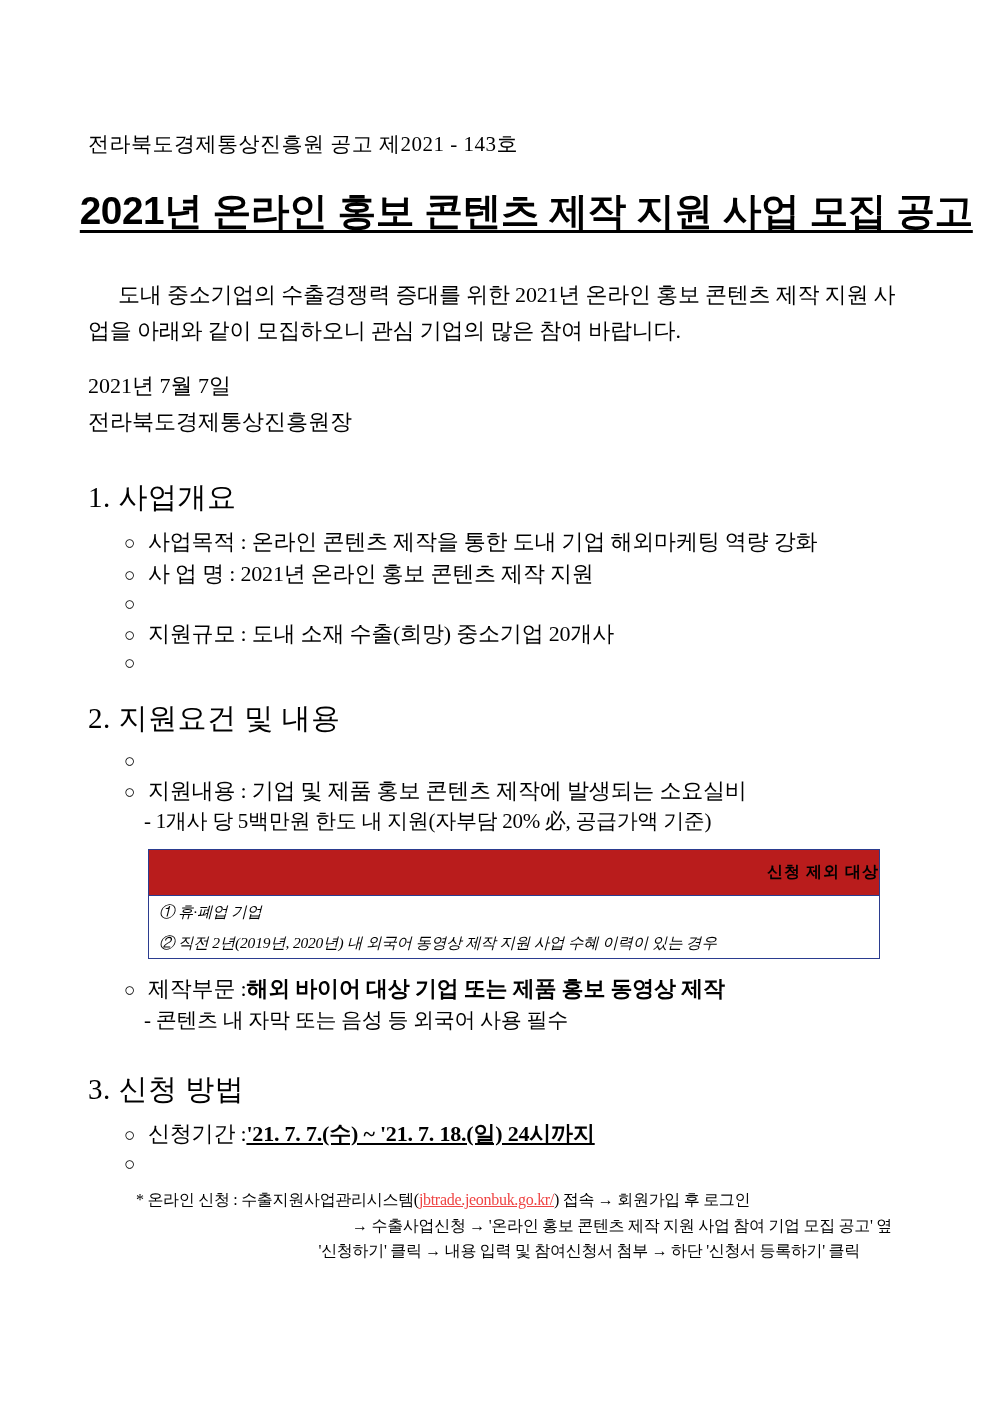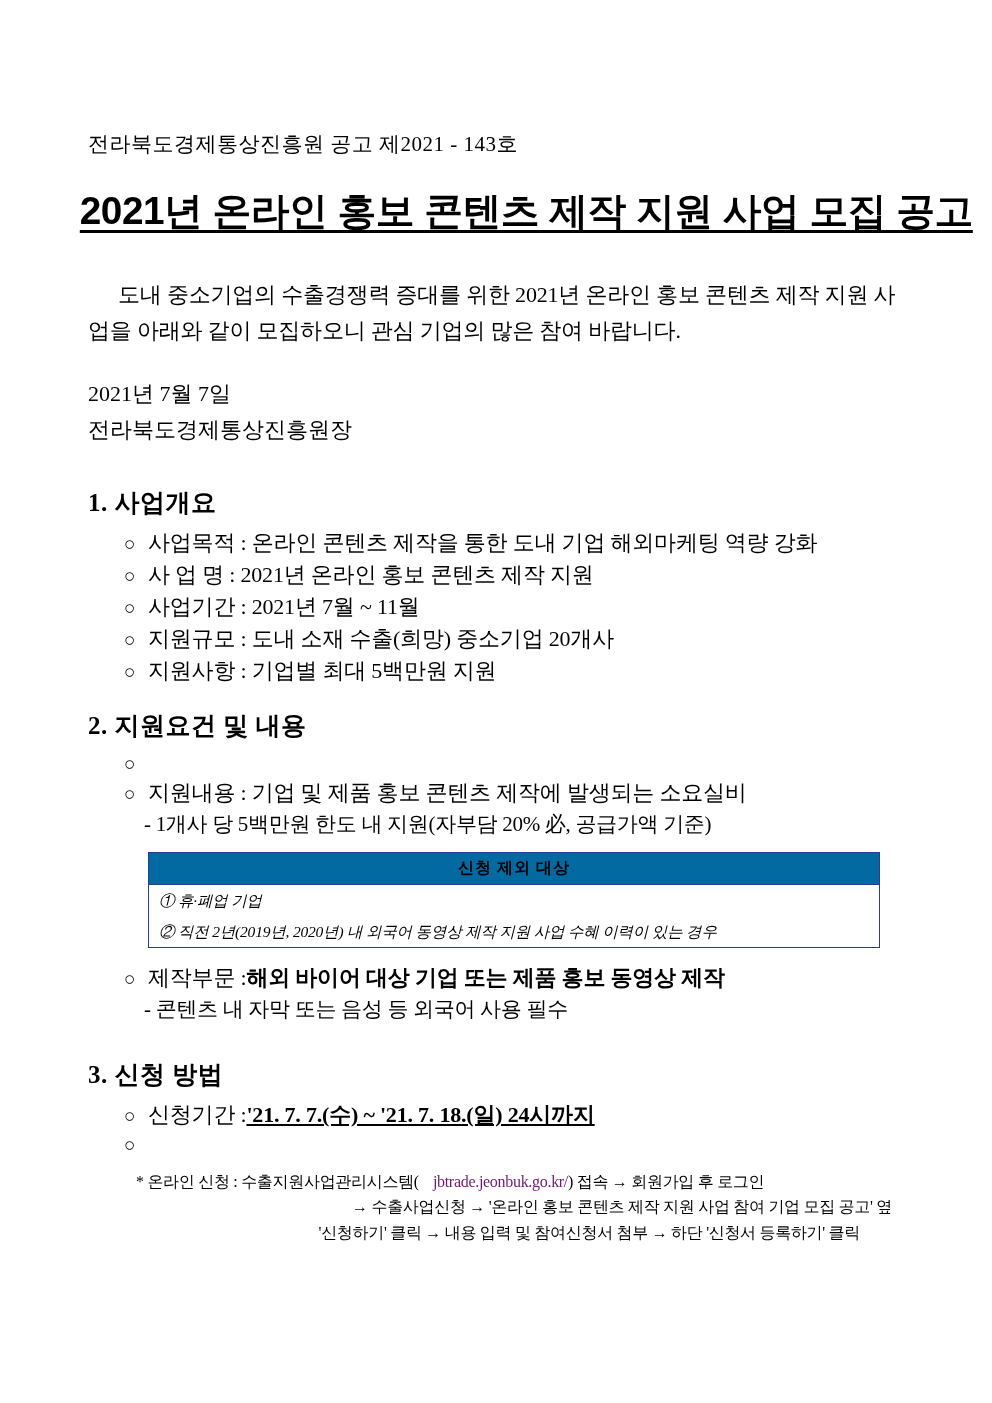--- a/index.html
+++ b/index.html
@@ -49,40 +49,40 @@
     white-space: nowrap;
     font-family: "Liberation Sans", "DejaVu Sans", sans-serif;
     transform: scaleX(1.02);
   }
 
   
   .intro {
     font-size: 22px;
     line-height: 1.65;
     text-indent: 30px;
-    margin-bottom: 26px;
+    margin-bottom: 18px;
     letter-spacing: -0.2px;
   }
 
   
   .issuer {
     text-align: left;
     font-size: 22px;
     line-height: 1.65;
     margin-bottom: 38px;
     padding-right: 10px;
   }
 
   
   .section {
     margin-bottom: 22px;
   }
   .section-heading {
-    font-size: 25px;
-    font-weight: bold;
+    font-size: 29px;
+    font-weight: normal;
     margin-bottom: 8px;
     letter-spacing: 0.5px;
   }
   .bullet-list {
     list-style: none;
     margin: 0;
     padding: 0 0 0 36px;
   }
   .bullet-item {
     font-size: 22px;
@@ -109,26 +109,26 @@
   .bold-text { font-weight: bold; }
 
   
   .excl-table {
     margin: 12px 0 14px 60px;
     width: 730px;
     border: 1px solid #2b3c8f;
     border-collapse: collapse;
   }
   .excl-table .th {
-    background: #0369a1;
+    background: #b91c1c;
     border-bottom: 1px solid #2b3c8f;
-    text-align: center;
+    text-align: right;
     font-size: 16px;
     font-weight: bold;
-    padding: 5px 0;
+    padding: 12px 0;
     letter-spacing: 1px;
   }
   .excl-table .td {
     font-size: 15.5px;
     padding: 4px 10px;
     line-height: 1.5;
     letter-spacing: -0.2px;
     font-style: italic;
   }
 
@@ -145,22 +145,22 @@
     text-align: right;
     padding-right: 16px;
     white-space: nowrap;
   }
   .footnote-line3 {
     text-align: right;
     padding-right: 48px;
     white-space: nowrap;
   }
   .link {
-    color: #701a75;
-    margin-left: 14px;
+    color: #ef4444;
+    text-decoration: underline;
   }
   .underline { text-decoration: underline; }
 </style>
 </head>
 <body>
 
 <div class="page">
   <div class="content">
 
     <div class="notice-number">전라북도경제통상진흥원 공고 제2021 - 143호</div>
@@ -180,29 +180,27 @@
         <li class="bullet-item">
           <span class="bullet-mark">○</span>
           <span class="bullet-text">사업목적 : 온라인 콘텐츠 제작을 통한 도내 기업 해외마케팅 역량 강화</span>
         </li>
         <li class="bullet-item">
           <span class="bullet-mark">○</span>
           <span class="bullet-text">사 업 명 : 2021년 온라인 홍보 콘텐츠 제작 지원</span>
         </li>
         <li class="bullet-item">
           <span class="bullet-mark">○</span>
-          <span class="bullet-text">사업기간 : 2021년 7월 ~ 11월</span>
         </li>
         <li class="bullet-item">
           <span class="bullet-mark">○</span>
           <span class="bullet-text">지원규모 : 도내 소재 수출(희망) 중소기업 20개사</span>
         </li>
         <li class="bullet-item">
           <span class="bullet-mark">○</span>
-          <span class="bullet-text">지원사항 : 기업별 최대 5백만원 지원</span>
         </li>
       </ul>
     </div>
 
     <div class="section">
       <div class="section-heading">2. 지원요건 및 내용</div>
       <ul class="bullet-list">
         <li class="bullet-item">
           <span class="bullet-mark">○</span>
         </li>

